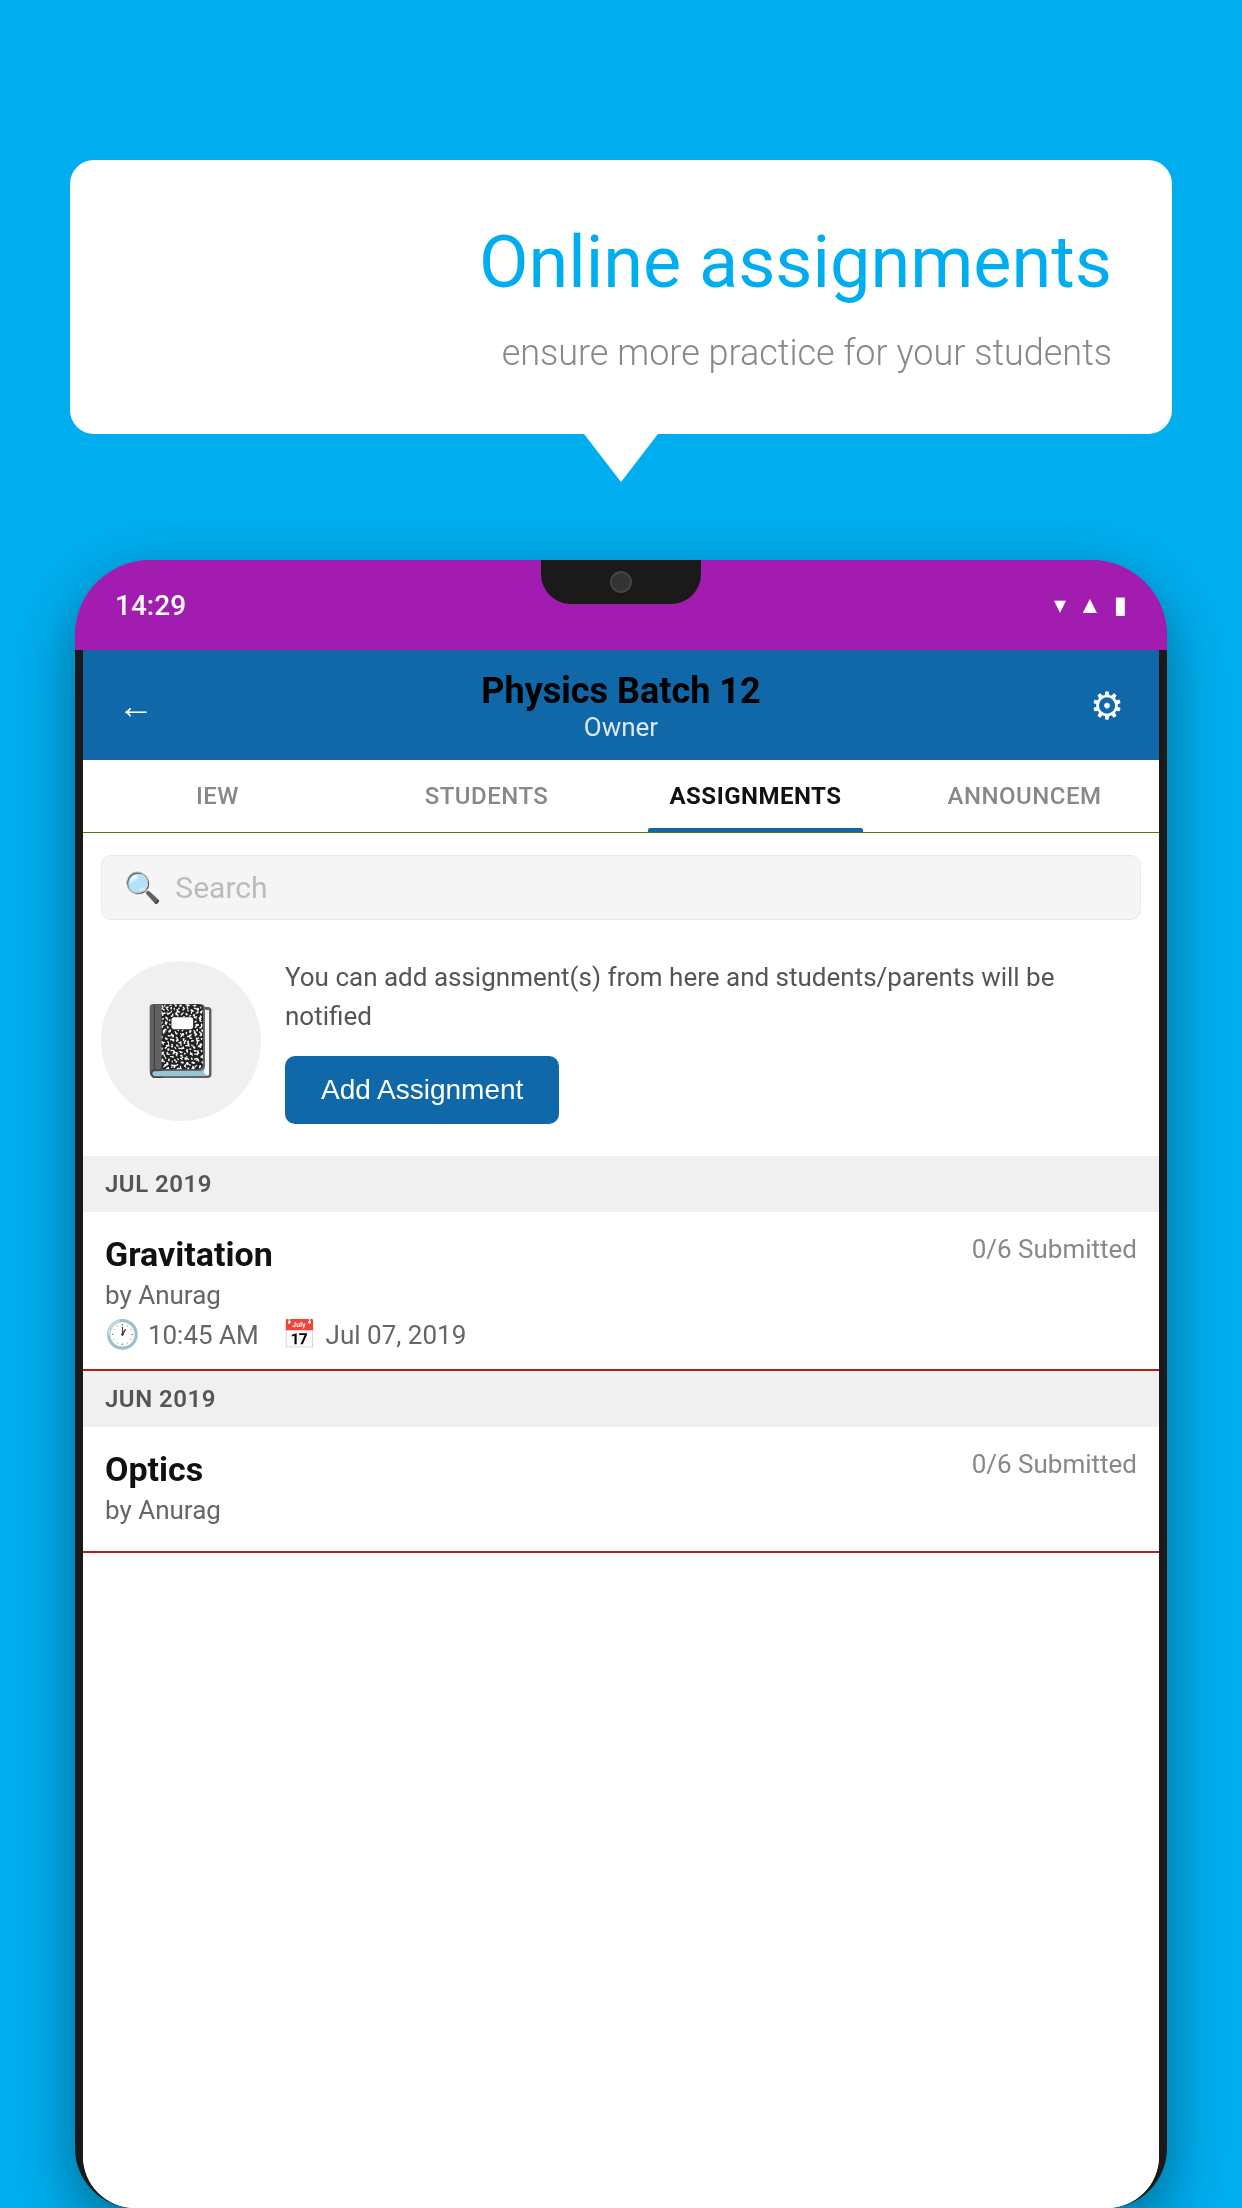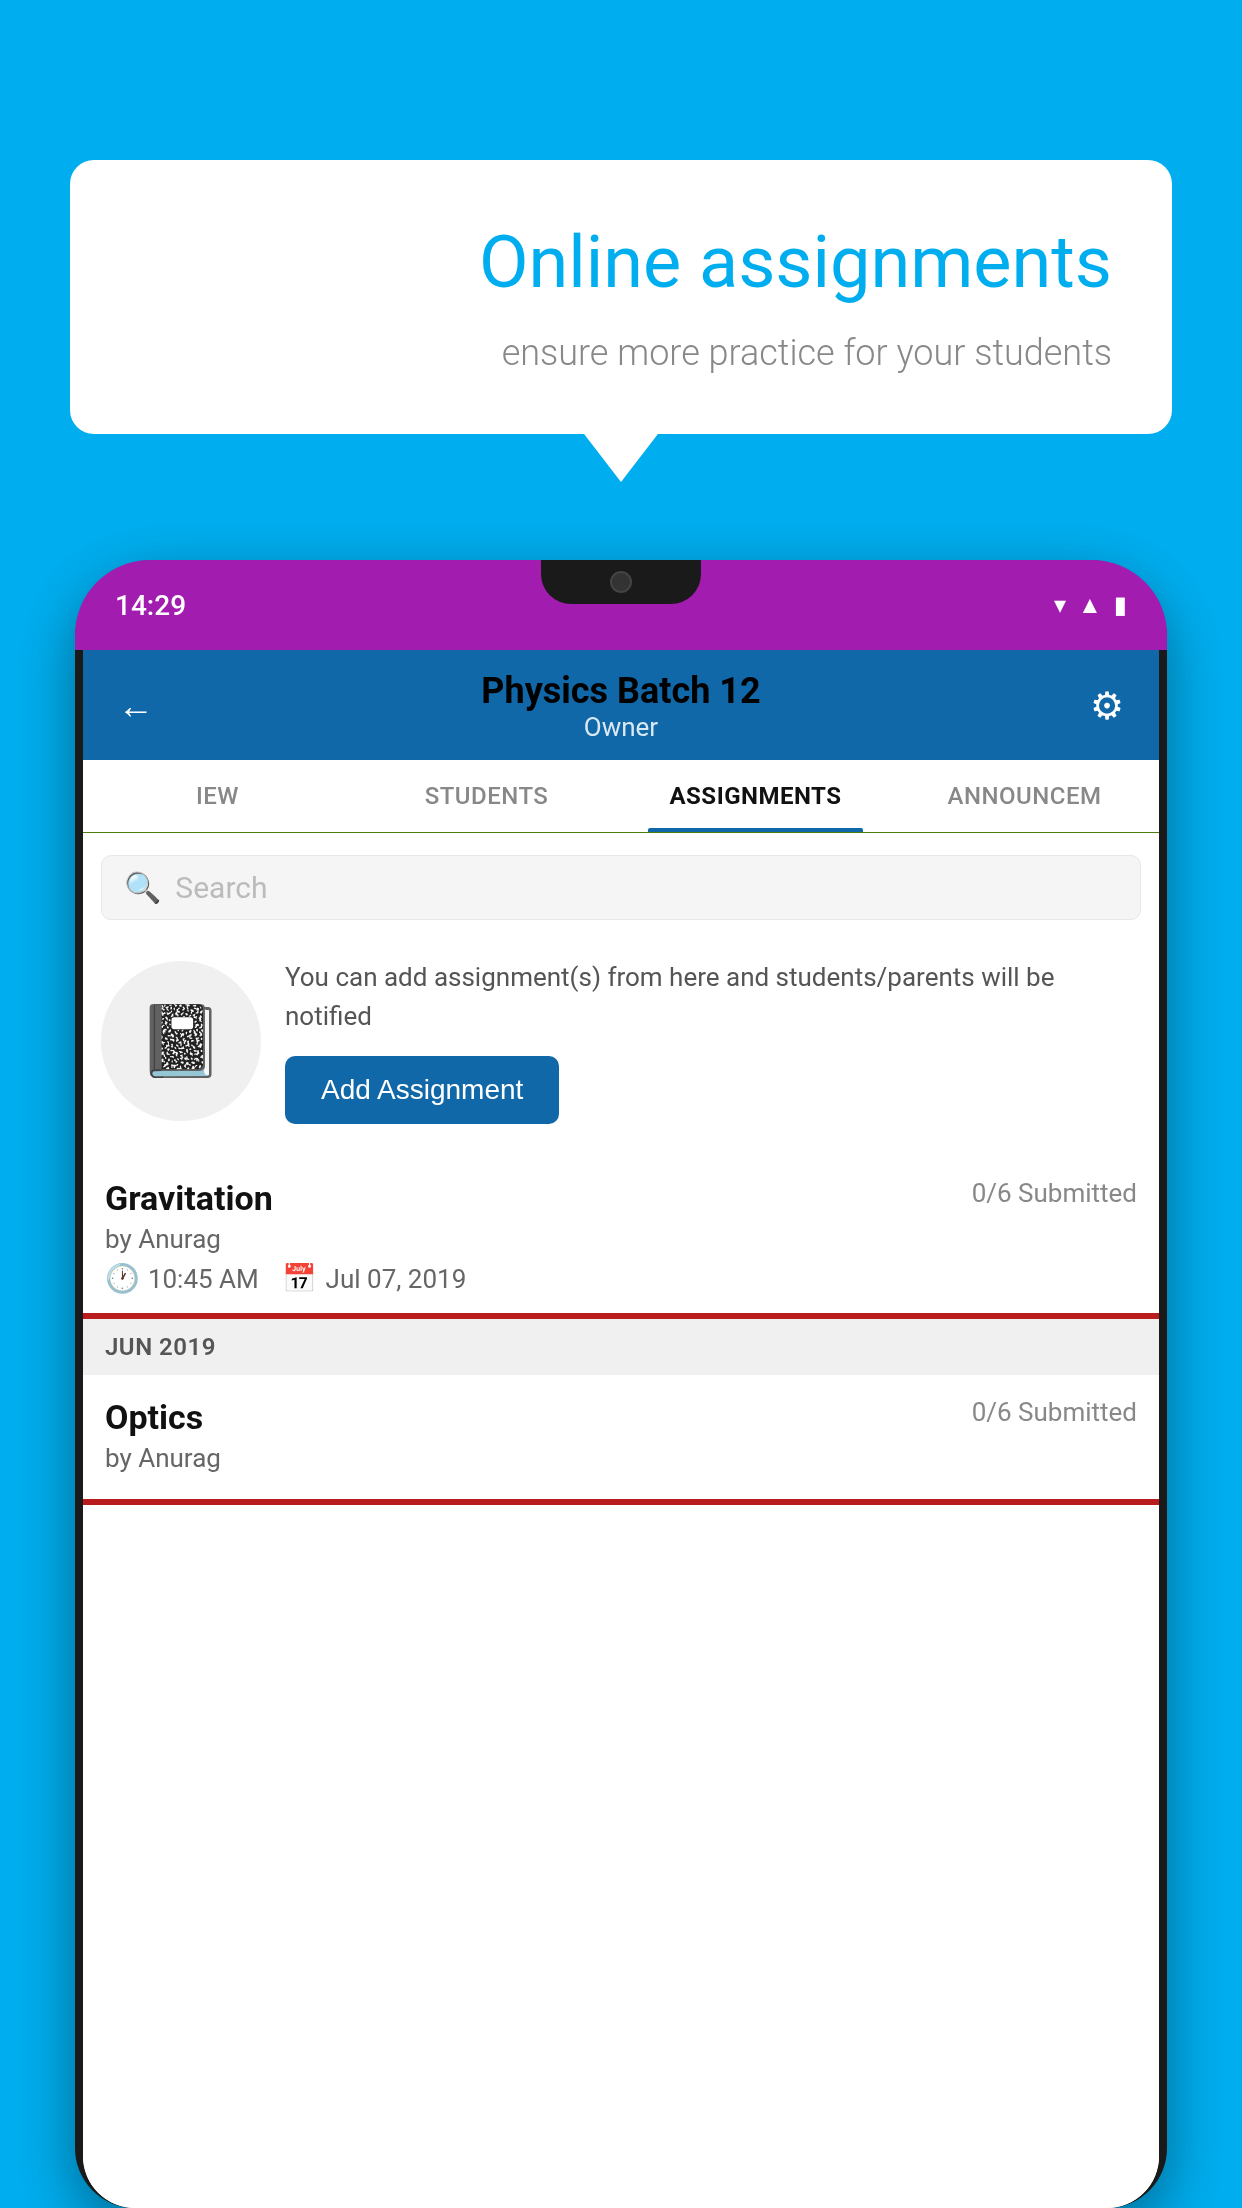--- a/index.html
+++ b/index.html
@@ -260,21 +260,21 @@
       padding: 14px 22px;
       font-size: 24px;
       font-weight: 600;
       color: #555;
       letter-spacing: 0.5px;
     }
 
     
     .assignment-row {
       padding: 22px 22px 18px 22px;
-      border-bottom: 6px solid #b91c1c;
+      border-bottom: 2px solid #b91c1c;
       background: white;
     }
     .assignment-row-top {
       display: flex;
       justify-content: space-between;
       align-items: flex-start;
       margin-bottom: 6px;
     }
     .assignment-name {
       font-size: 34px;
@@ -365,20 +365,21 @@
       <div class="empty-state">
         <div class="empty-icon-circle">
           <span class="notebook-icon">📓</span>
         </div>
         <div class="empty-text-block">
           <div class="empty-description">You can add assignment(s) from here and students/parents will be notified</div>
           <button class="add-assignment-btn">Add Assignment</button>
         </div>
       </div>
 
+      <div class="section-header">JUL 2019</div>
       <div class="assignment-row">
         <div class="assignment-row-top">
           <span class="assignment-name">Gravitation</span>
           <span class="assignment-submitted">0/6 Submitted</span>
         </div>
         <div class="assignment-by">by Anurag</div>
         <div class="assignment-meta">
           <div class="meta-item">
             <span class="meta-icon">🕐</span>
             <span>10:45 AM</span>

